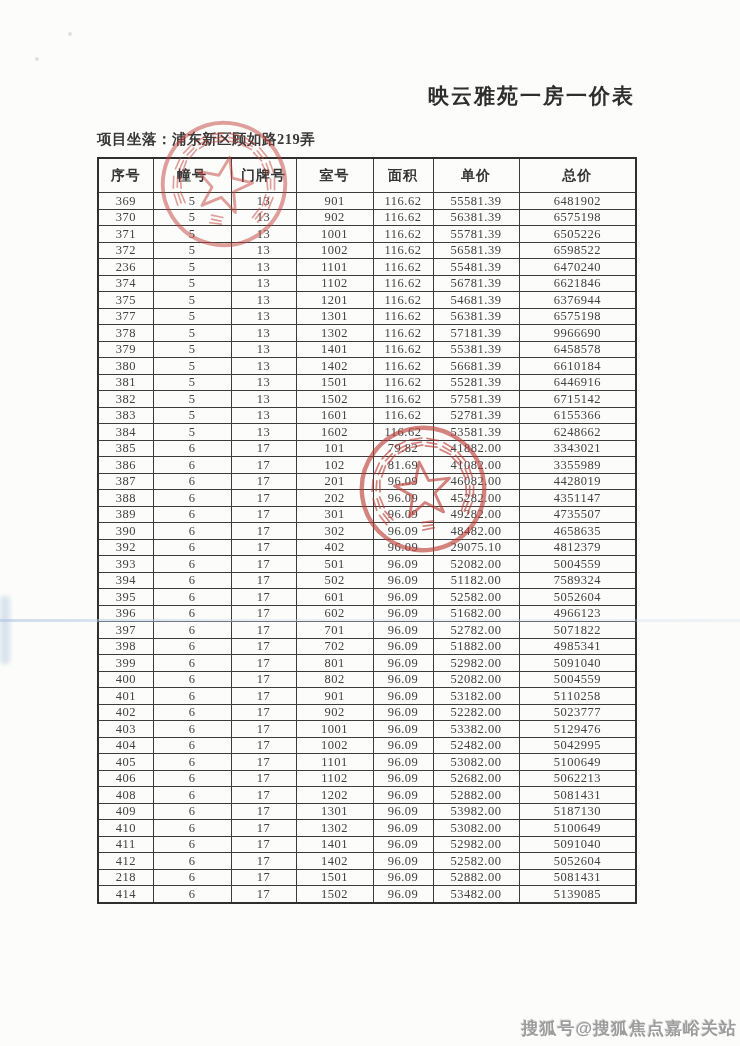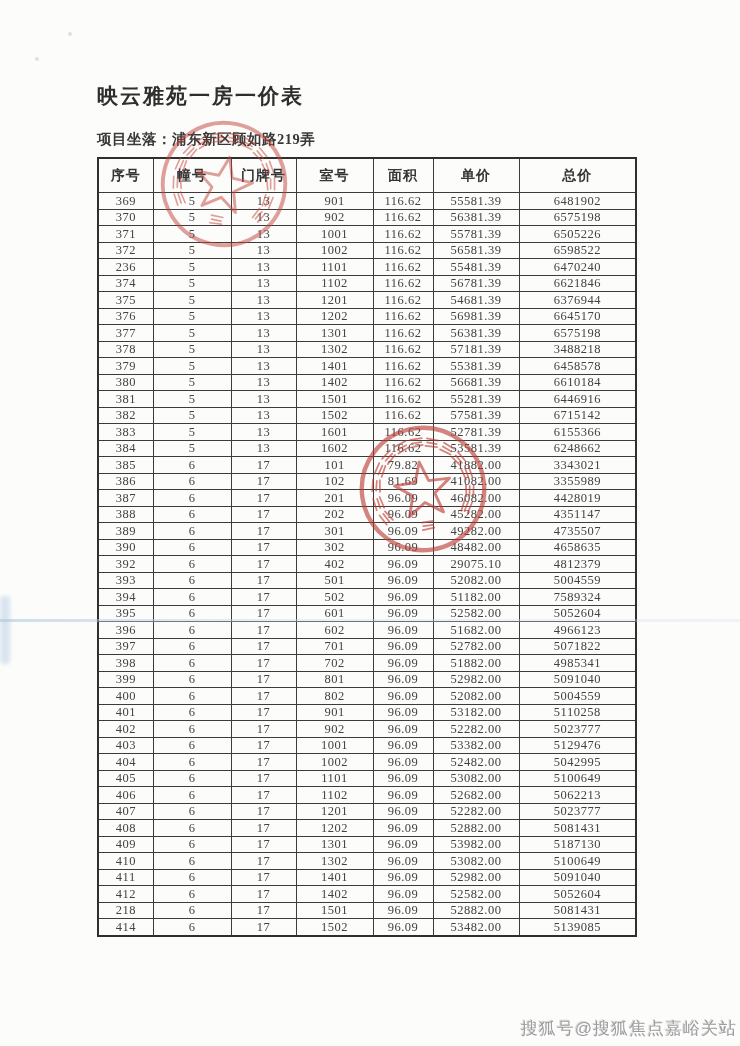--- a/index.html
+++ b/index.html
@@ -8,21 +8,21 @@
     background:#ffffff;
     font-family:"Liberation Serif","DejaVu Serif",serif;
     overflow:hidden;
   }
   .page{
     position:relative;width:740px;height:1046px;
     background:#fcfcfb;overflow:hidden;
   }
   .title{
     position:absolute;left:97px;top:82px;width:538px;margin:0;
-    text-align:left;font-size:21px;font-weight:700;
+    text-align:right;font-size:21px;font-weight:700;
     color:#2e2e2e;letter-spacing:2px;
   }
   .location{
     position:absolute;left:97px;top:130px;
     font-size:14.5px;font-weight:700;color:#383838;letter-spacing:.5px;
   }
   table.price-table{
     position:absolute;left:97px;top:157px;width:538px;
     border-collapse:collapse;table-layout:fixed;
     border:2px solid #2f2f2f;
@@ -38,21 +38,21 @@
     font-size:12.5px;font-weight:400;color:#424242;
     text-align:center;vertical-align:middle;letter-spacing:.5px;
     padding:0;line-height:1;
   }
   .seal{position:absolute;pointer-events:none;}
   .seal-a{left:156px;top:116px;width:136px;height:136px;opacity:.5;filter:blur(.4px);}
   .seal-b{left:355px;top:421px;width:136px;height:136px;opacity:.62;filter:blur(.3px);}
   .watermark{
     position:absolute;right:3px;bottom:6px;
     font-family:"Liberation Sans","DejaVu Sans",sans-serif;
-    font-size:17px;font-weight:400;letter-spacing:1px;
+    font-size:17px;font-weight:700;letter-spacing:1px;
     color:#9c9c9c;
     text-shadow:1px 1px 0 #ffffff,2px 2px 1px rgba(255,255,255,.9),-1px -1px 0 rgba(140,140,140,.35);
   }
   .scan-line{
     position:absolute;left:0;top:619px;width:740px;height:3px;
     background:linear-gradient(90deg,rgba(170,195,222,.55),rgba(200,215,232,.35) 40%,rgba(205,218,233,.28));
   }
   .scan-smudge{
     position:absolute;left:0;top:596px;width:10px;height:68px;
     background:rgba(165,192,220,.4);filter:blur(2px);border-radius:4px;
@@ -149,45 +149,36 @@
         <tr>
           <td>375</td>
           <td>5</td>
           <td>13</td>
           <td>1201</td>
           <td>116.62</td>
           <td>54681.39</td>
           <td>6376944</td>
         </tr>
         <tr>
-          <td>376</td>
-          <td>5</td>
-          <td>13</td>
-          <td>1202</td>
-          <td>116.62</td>
-          <td>56981.39</td>
-          <td>6645170</td>
-        </tr>
-        <tr>
           <td>377</td>
           <td>5</td>
           <td>13</td>
           <td>1301</td>
           <td>116.62</td>
           <td>56381.39</td>
           <td>6575198</td>
         </tr>
         <tr>
           <td>378</td>
           <td>5</td>
           <td>13</td>
           <td>1302</td>
           <td>116.62</td>
           <td>57181.39</td>
-          <td>3488218</td>
+          <td>9966690</td>
         </tr>
         <tr>
           <td>379</td>
           <td>5</td>
           <td>13</td>
           <td>1401</td>
           <td>116.62</td>
           <td>55381.39</td>
           <td>6458578</td>
         </tr>
@@ -417,29 +408,20 @@
           <td>5100649</td>
         </tr>
         <tr>
           <td>406</td>
           <td>6</td>
           <td>17</td>
           <td>1102</td>
           <td>96.09</td>
           <td>52682.00</td>
           <td>5062213</td>
-        </tr>
-        <tr>
-          <td>407</td>
-          <td>6</td>
-          <td>17</td>
-          <td>1201</td>
-          <td>96.09</td>
-          <td>52282.00</td>
-          <td>5023777</td>
         </tr>
         <tr>
           <td>408</td>
           <td>6</td>
           <td>17</td>
           <td>1202</td>
           <td>96.09</td>
           <td>52882.00</td>
           <td>5081431</td>
         </tr>

